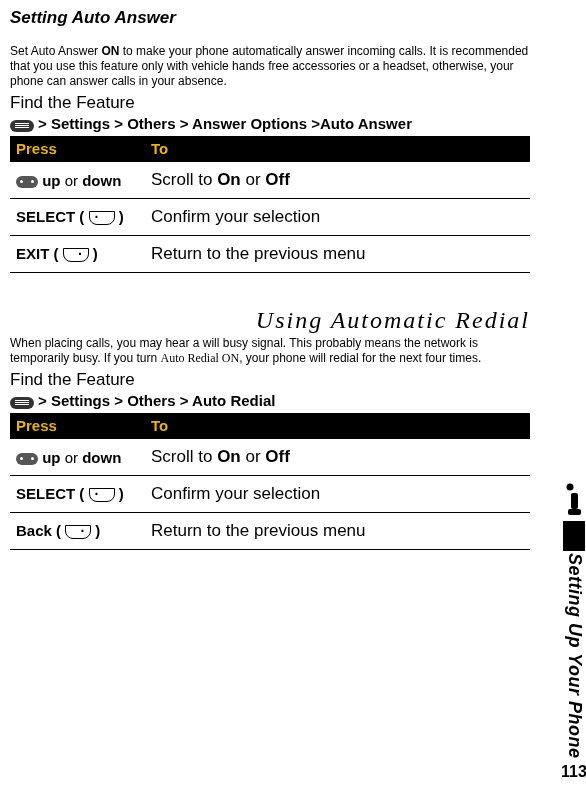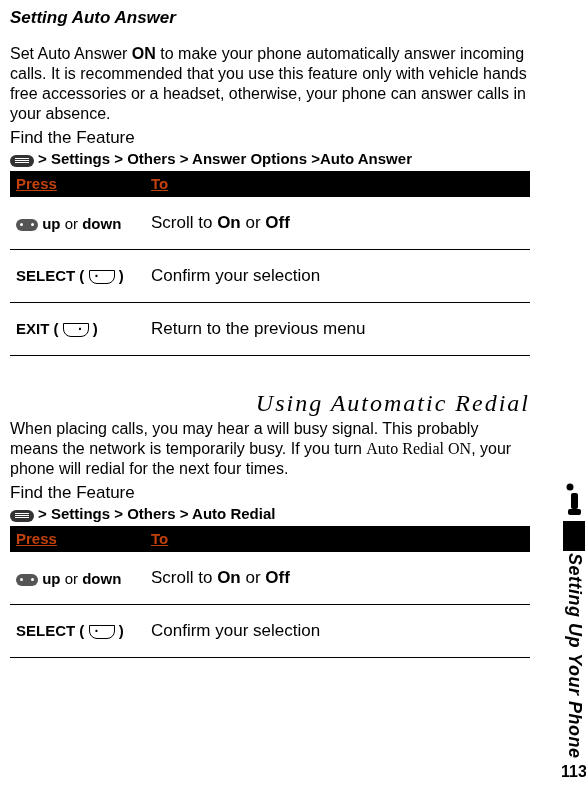--- a/index.html
+++ b/index.html
@@ -22,21 +22,21 @@
   .h2-serif {
     font-family: Georgia, 'Times New Roman', serif;
     font-style: italic;
     font-size: 24px;
     letter-spacing: 2px;
     margin-top: 34px;
     margin-bottom: 2px;
     text-align: right;
   }
   p.body {
-    font-size: 16px;
+    font-size: 12px;
     line-height: 1.25;
     margin-bottom: 2px;
   }
   span.bold { font-weight: bold; }
   span.serif-inline { font-family: Georgia, 'Times New Roman', serif; }
   .feature-line {
     font-size: 17px;
     font-weight: normal;
     margin-top: 4px;
   }
@@ -63,31 +63,31 @@
     left: 5px; top: 3px;
     width: 14px; height: 1px;
     background: #fff;
     box-shadow: 0 2px 0 #fff, 0 4px 0 #fff;
   }
   table {
     border-collapse: collapse;
     width: 100%;
     margin-bottom: 10px;
   }
-  thead tr { background: #000; color: #c2410c; text-decoration: underline; }
+  thead tr { background: #000; color: #eab308; }
   thead th {
     text-align: left;
     font-weight: bold;
     font-size: 15px;
     padding: 4px 6px;
   }
   thead th:first-child { width: 135px; }
   tbody td {
     font-size: 17px;
-    padding: 16px 6px;
+    padding: 8px 6px;
     border-bottom: 1px solid #000;
     vertical-align: middle;
   }
   tbody td:first-child {
     font-weight: bold;
     font-size: 15px;
     white-space: nowrap;
   }
   tbody tr:first-child td { border-top: 1px solid #000; }
   .nav-icon {
@@ -233,20 +233,26 @@
         </td>
         <td>
           <span>Scroll to </span><span class="bold">On</span><span> or </span><span class="bold">Off</span>
         </td>
       </tr>
       <tr>
         <td>
           <span>SELECT ( </span><span class="soft-icon left"></span><span> )</span>
         </td>
         <td>Confirm your selection</td>
+      </tr>
+      <tr>
+        <td>
+          <span>Back ( </span><span class="soft-icon right"></span><span> )</span>
+        </td>
+        <td>Return to the previous menu</td>
       </tr>
     </tbody>
   </table>
 
 </div>
 
 <div class="sidebar">
   <svg class="side-icon" viewBox="0 0 20 34">
     <circle cx="6" cy="4" r="3.5" fill="#000"></circle>
     <rect x="7" y="10" width="7" height="16" rx="2" fill="#000"></rect>

